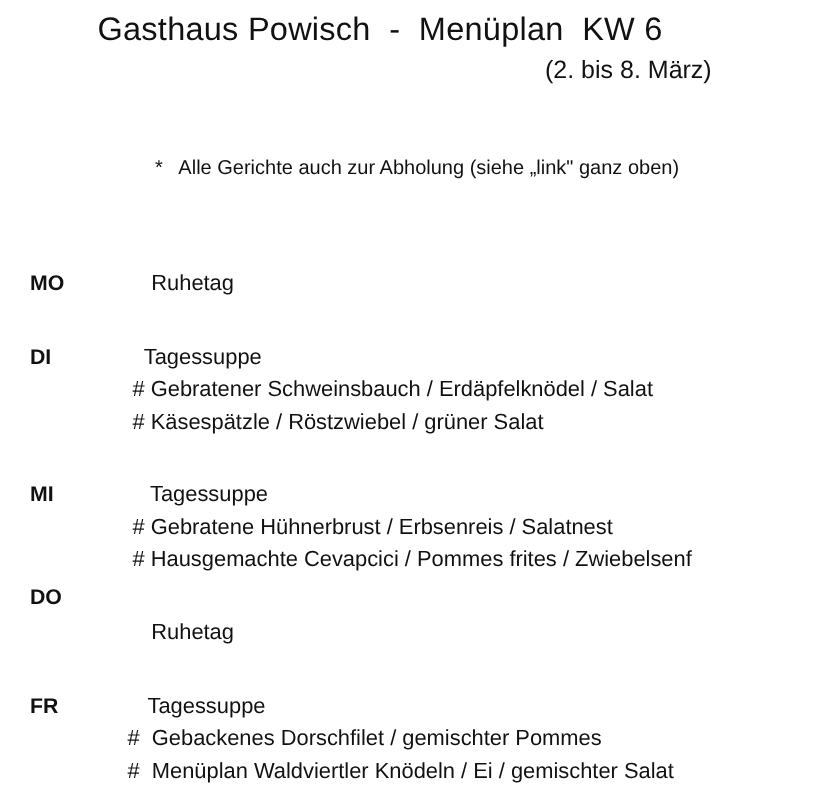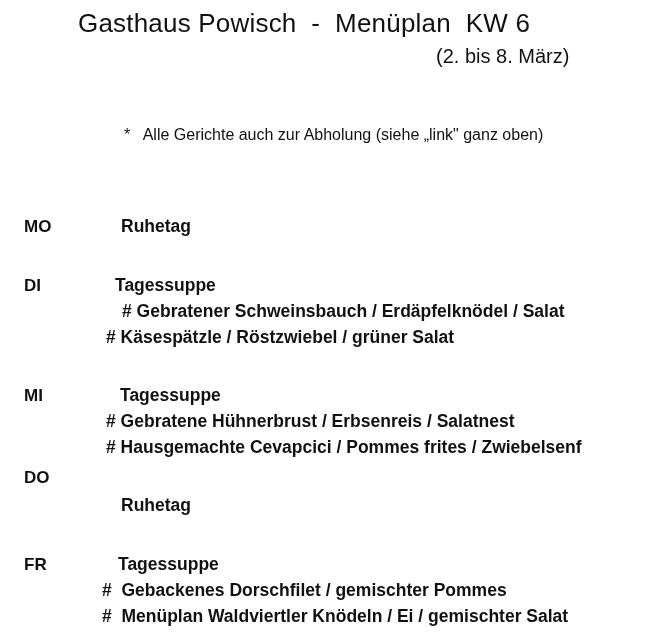--- a/index.html
+++ b/index.html
@@ -3,36 +3,36 @@
 <meta charset="utf-8">
 <style>
   html, body { margin:0; padding:0; background:#ffffff; }
   body { width:650px; height:642px; position:relative; overflow:hidden;
          font-family:"Liberation Sans", "DejaVu Sans", sans-serif; color:#111; }
   .abs { position:absolute; white-space:pre; }
   .title { font-size:26px; left:78px; top:8px; letter-spacing:0.2px; }
   .subtitle { font-size:20px; left:396px; top:45px;margin-left:40px; }
   .note { font-size:16px; left:80px; top:126px;margin-left:44px; }
   .day { font-size:17px;font-weight:bold; }
-  .line { font-size:17.5px;font-weight:bold; }
+  .line { font-size:17.5px; }
 </style>
 </head>
 <body>
 
 <div>
   <div class="abs title">Gasthaus Powisch  -  Menüplan  KW 6</div>
   <div class="abs subtitle">(2. bis 8. März)</div>
   <div class="abs note">*   Alle Gerichte auch zur Abholung (siehe „link" ganz oben)</div>
 
   <div class="abs day" style="left:24px;top:217px">MO</div>
   <div class="abs line" style="left:121px;top:216px">Ruhetag</div>
 
   <div class="abs day" style="left:24px;top:276px">DI</div>
   <div class="abs line" style="left:115px;top:275px">Tagessuppe</div>
-  <div class="abs line" style="left:122px;top:301px"># Gebratener Schweinsbauch / Erdäpfelknödel / Salat</div>
+  <div class="abs line" style="left:106px;top:301px"># Gebratener Schweinsbauch / Erdäpfelknödel / Salat</div>
   <div class="abs line" style="left:106px;top:327px"># Käsespätzle / Röstzwiebel / grüner Salat</div>
 
   <div class="abs day" style="left:24px;top:386px">MI</div>
   <div class="abs line" style="left:120px;top:385px">Tagessuppe</div>
   <div class="abs line" style="left:106px;top:411px"># Gebratene Hühnerbrust / Erbsenreis / Salatnest</div>
   <div class="abs line" style="left:106px;top:437px"># Hausgemachte Cevapcici / Pommes frites / Zwiebelsenf</div>
 
   <div class="abs day" style="left:24px;top:468px">DO</div>
   <div class="abs line" style="left:121px;top:495px">Ruhetag</div>
 

